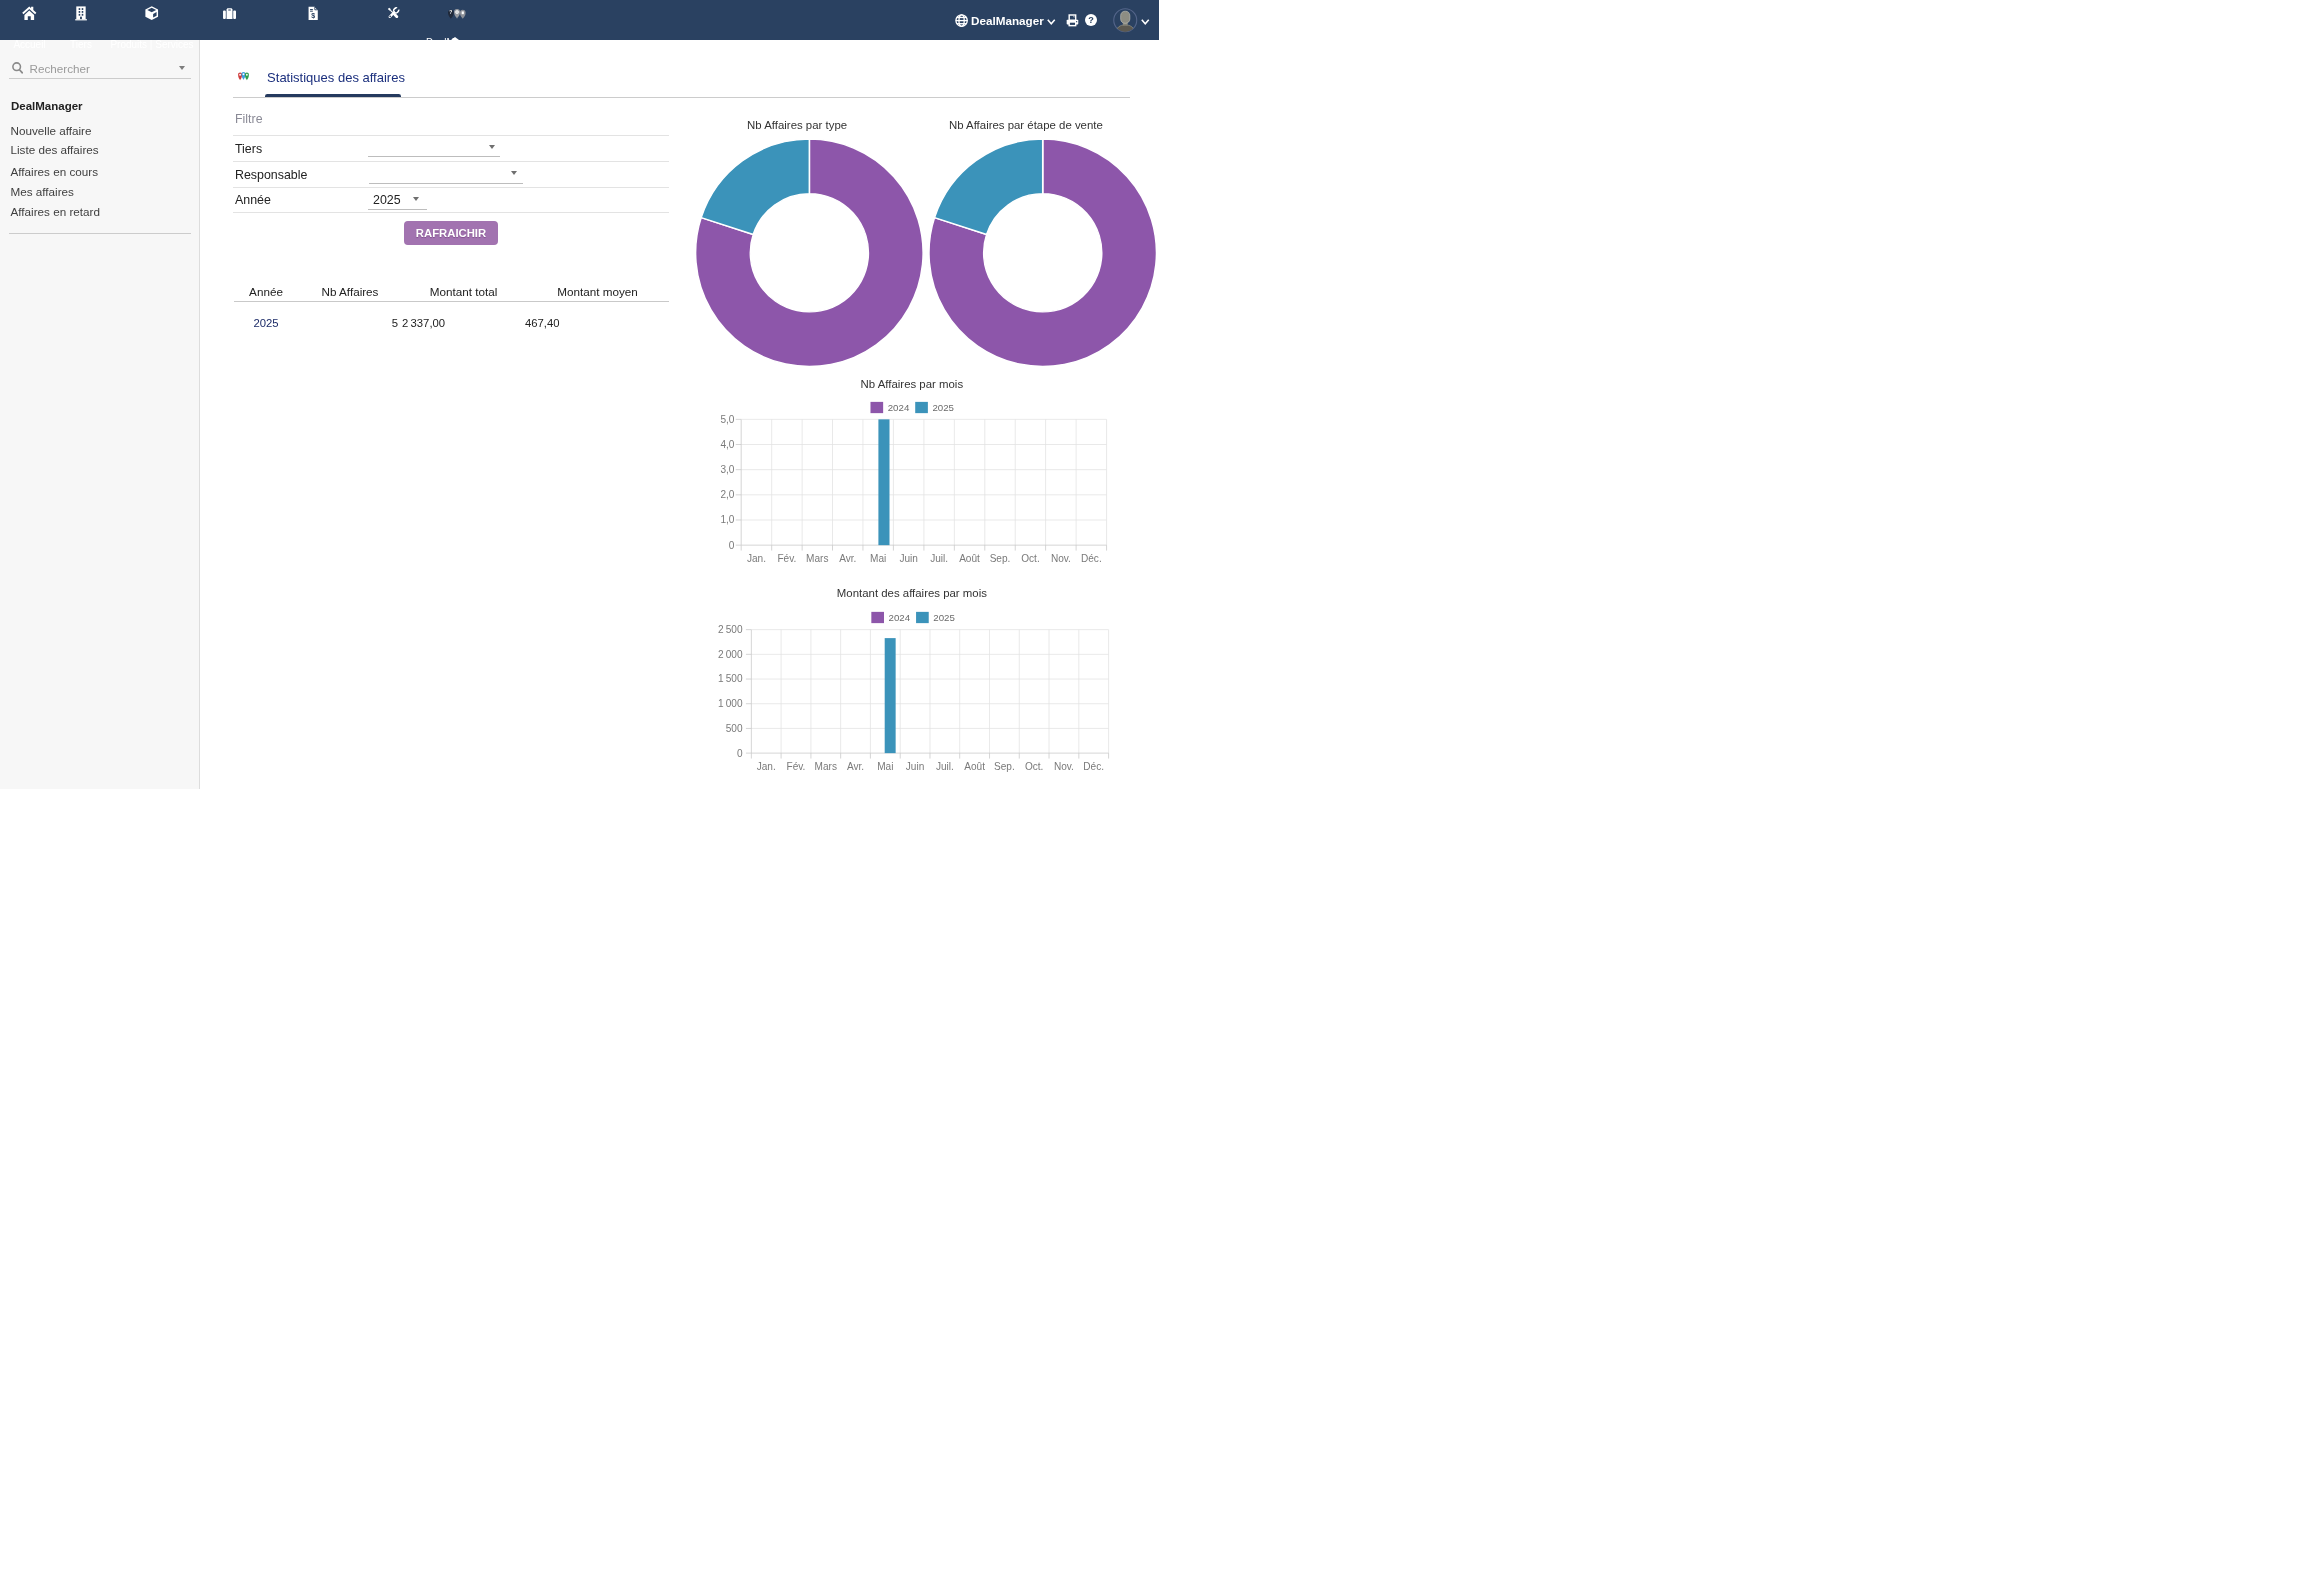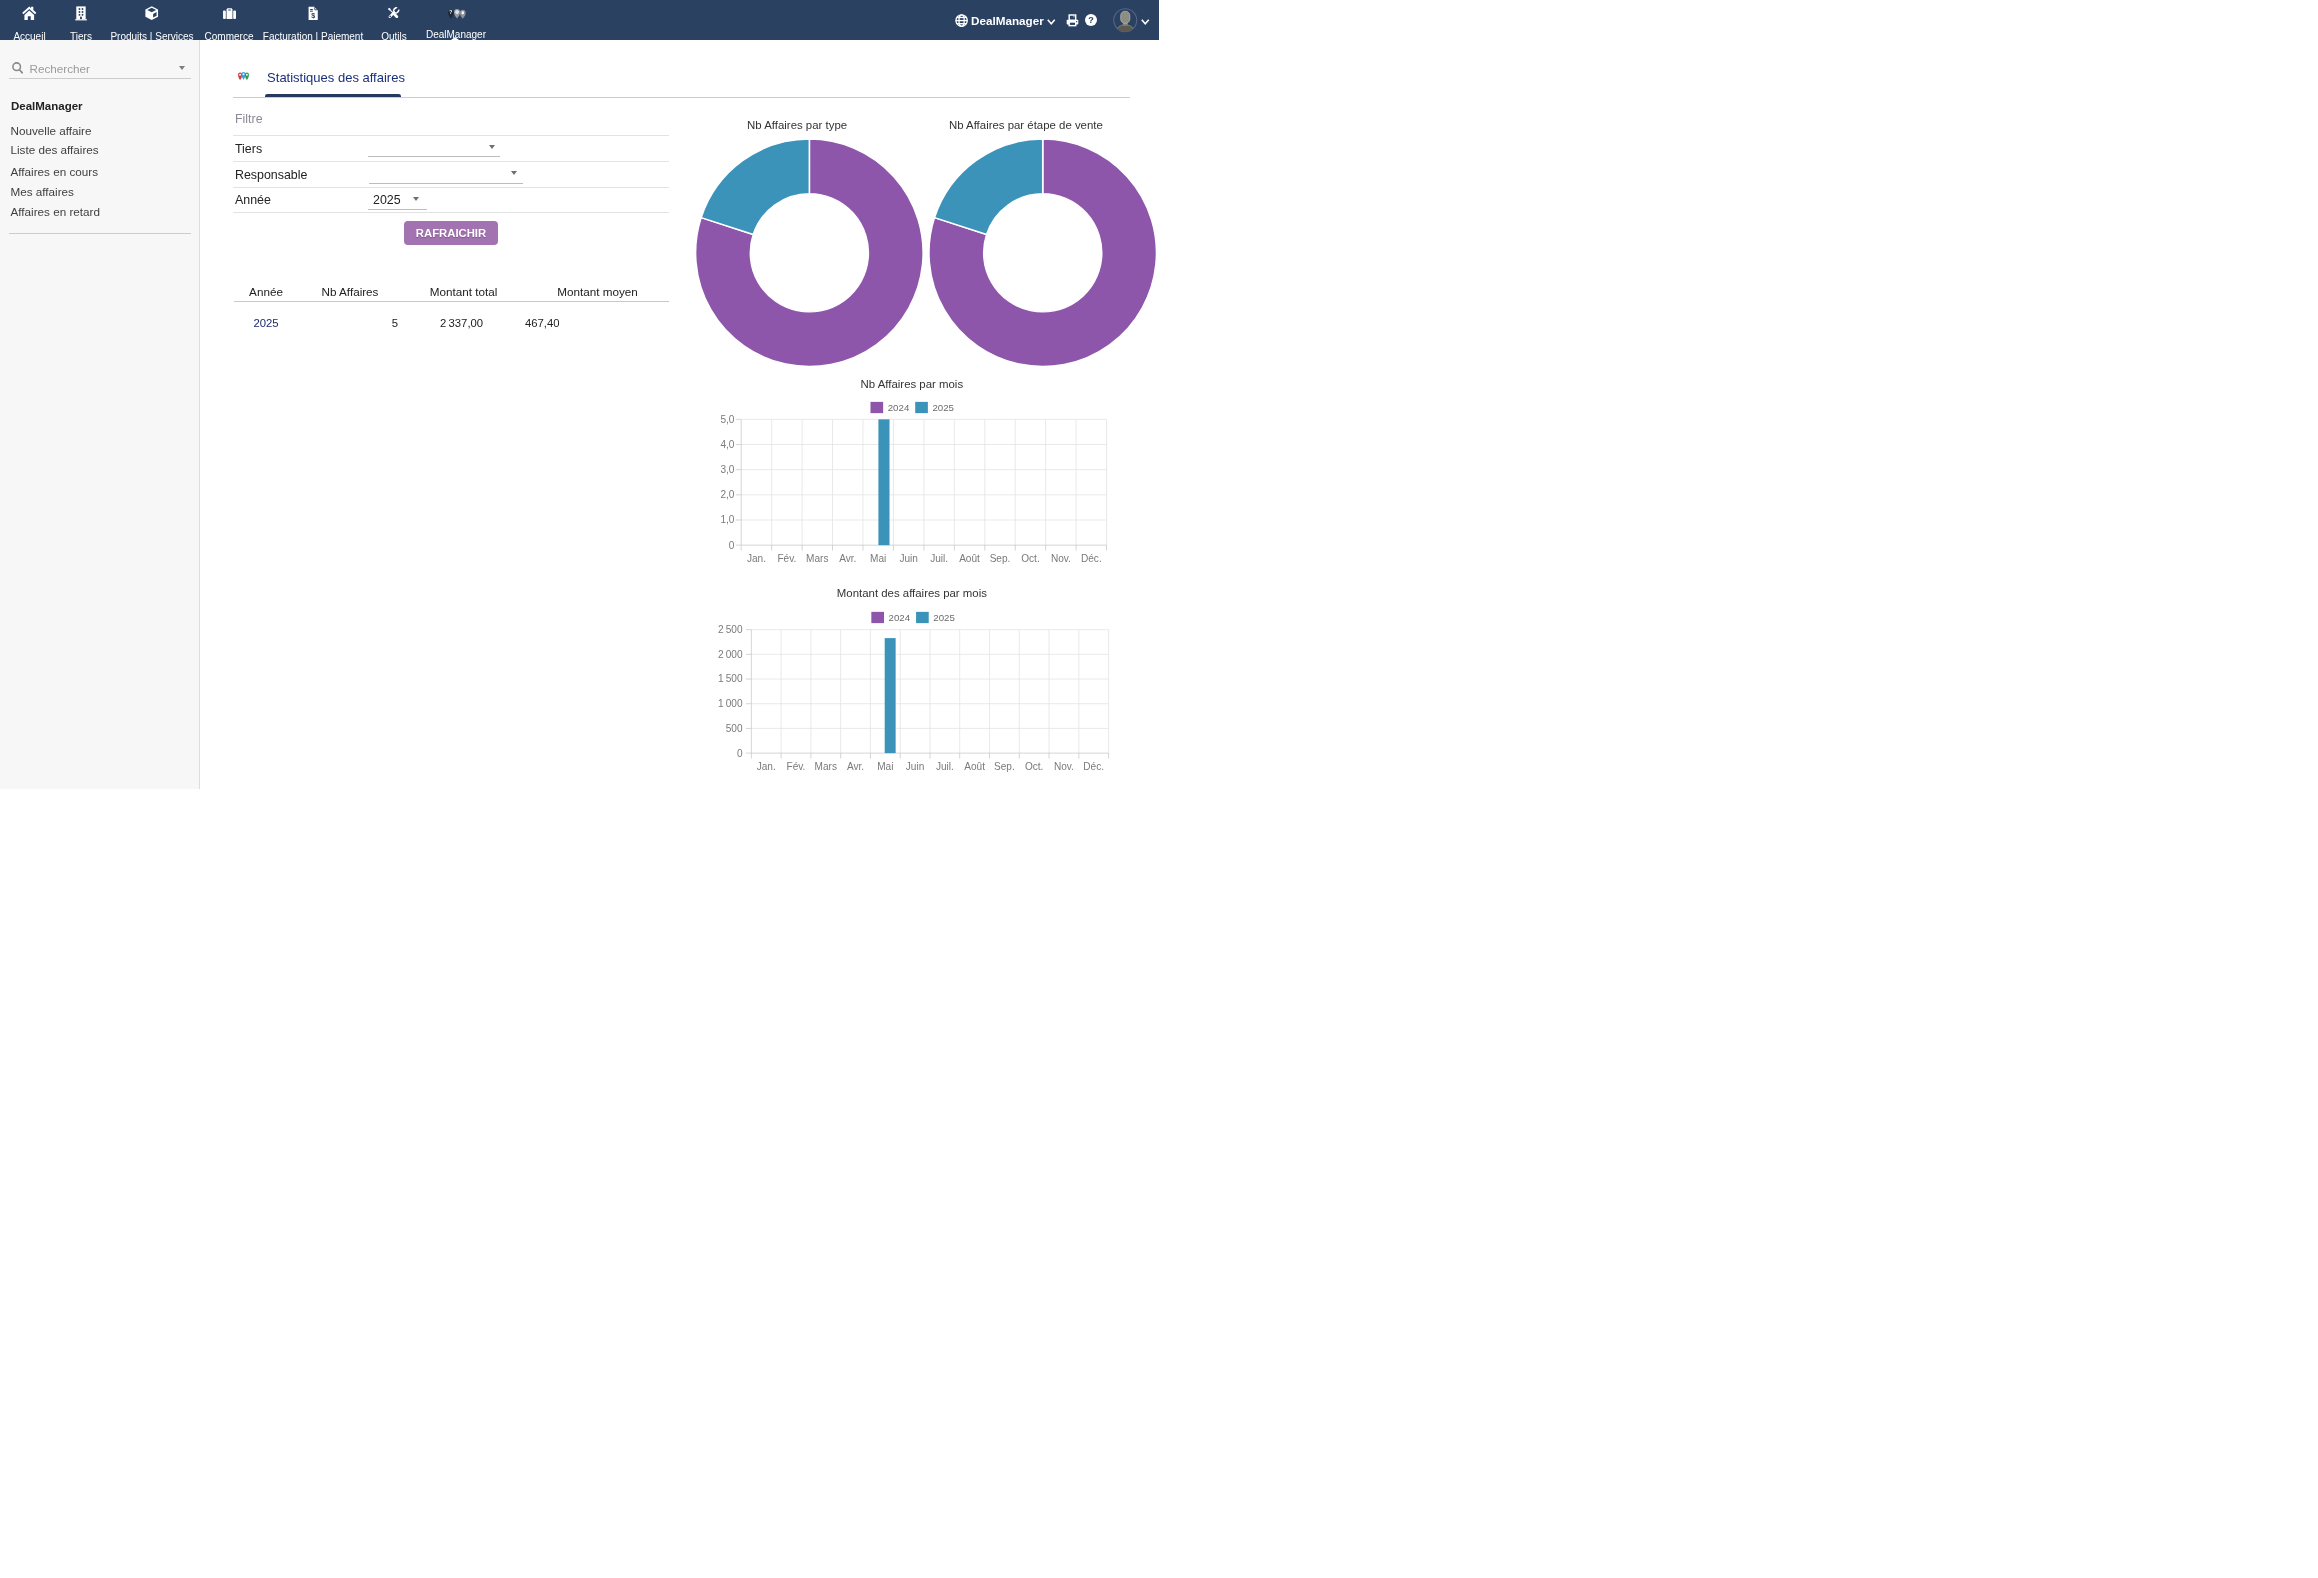--- a/index.html
+++ b/index.html
@@ -1,18 +1,18 @@
 <!DOCTYPE html>
 <html style="font-size:12.4px"><head><meta charset="utf-8"><style>
 *{margin:0;padding:0;box-sizing:border-box}
 html,body{width:1159px;height:789px;overflow:hidden;font-family:"Liberation Sans",sans-serif;background:#fff}
 #page{position:relative;width:1159px;height:789px}
 #topbar{position:absolute;left:0;top:0;width:1159px;height:40px;background:#2a4161}
 .nav-item{position:absolute;top:6.2px;transform:translateX(-50%);text-align:center;color:#fff}
-.nav-lab{font-size:10px;margin-top:10px;white-space:nowrap}
+.nav-lab{font-size:10px;margin-top:18px;white-space:nowrap}
 #sidebar{position:absolute;left:0;top:40px;width:200px;height:749px;background:#f7f7f7;border-right:0.8px solid #ddd}
 .sline{position:absolute;left:9.3px;width:182px;border-top:0.8px solid #ccc}
 .menuitem{position:absolute;left:10.5px;font-size:11.7px;color:#3f3f3f;white-space:nowrap;transform:translateY(-50%)}
 .formlabel{position:absolute;font-size:12.4px;color:#222;transform:translateY(-50%);white-space:nowrap}
 .hr{position:absolute;border-top:0.8px solid #e3e3e3}
 .selu{position:absolute;border-top:0.8px solid #bdbdbd}
 .caret{position:absolute;width:0;height:0;border-left:3.5px solid transparent;border-right:3.5px solid transparent;border-top:4.3px solid #6f6f6f}
 </style></head><body>
 <div id="page">
 
@@ -61,21 +61,21 @@
 <td style="width:145px;text-align:center">Montant moyen</td>
 </tr>
 </tbody>
     </table>
 <div class="hr" style="left:234px;top:301px;width:435px;border-color:#c9c9c9"></div>
 <table style="position:absolute;left:234px;top:313px;width:435px;border-collapse:collapse;font-size:11.3px;color:#222;table-layout:fixed">
 <tbody>
         <tr style="height:19px">
 <td style="width:64px;text-align:center"><span style="color:#1d2c68">2025</span></td>
 <td style="width:104px;text-align:right;padding-right:3.9px">5</td>
-<td style="width:123px;text-align:center;padding-right:3.9px">2 337,00</td>
+<td style="width:123px;text-align:left;padding-right:3.9px">2 337,00</td>
 <td style="width:145px;text-align:left;padding-right:2.3px">467,40</td>
 </tr>
 </tbody>
     </table>
 
 <svg width="1159" height="789" style="position:absolute;left:0;top:0" font-family="Liberation Sans, sans-serif" viewBox="0 0 1492 1016">
 <text x="1026.2" y="166" text-anchor="middle" font-size="14.7" fill="#333333">Nb Affaires par type</text>
 <text x="1320.8" y="166" text-anchor="middle" font-size="14.7" fill="#333333">Nb Affaires par étape de vente</text>
 <path d="M1042.00 179.00 A146.5 146.5 0 1 1 902.67 280.23 L969.72 302.01 A76 76 0 1 0 1042.00 249.50 Z" fill="#8d56aa" stroke="#fff" stroke-width="2" stroke-linejoin="round"></path>
       <path d="M902.67 280.23 A146.5 146.5 0 0 1 1042.00 179.00 L1042.00 249.50 A76 76 0 0 0 969.72 302.01 Z" fill="#3b93ba" stroke="#fff" stroke-width="2" stroke-linejoin="round"></path>

